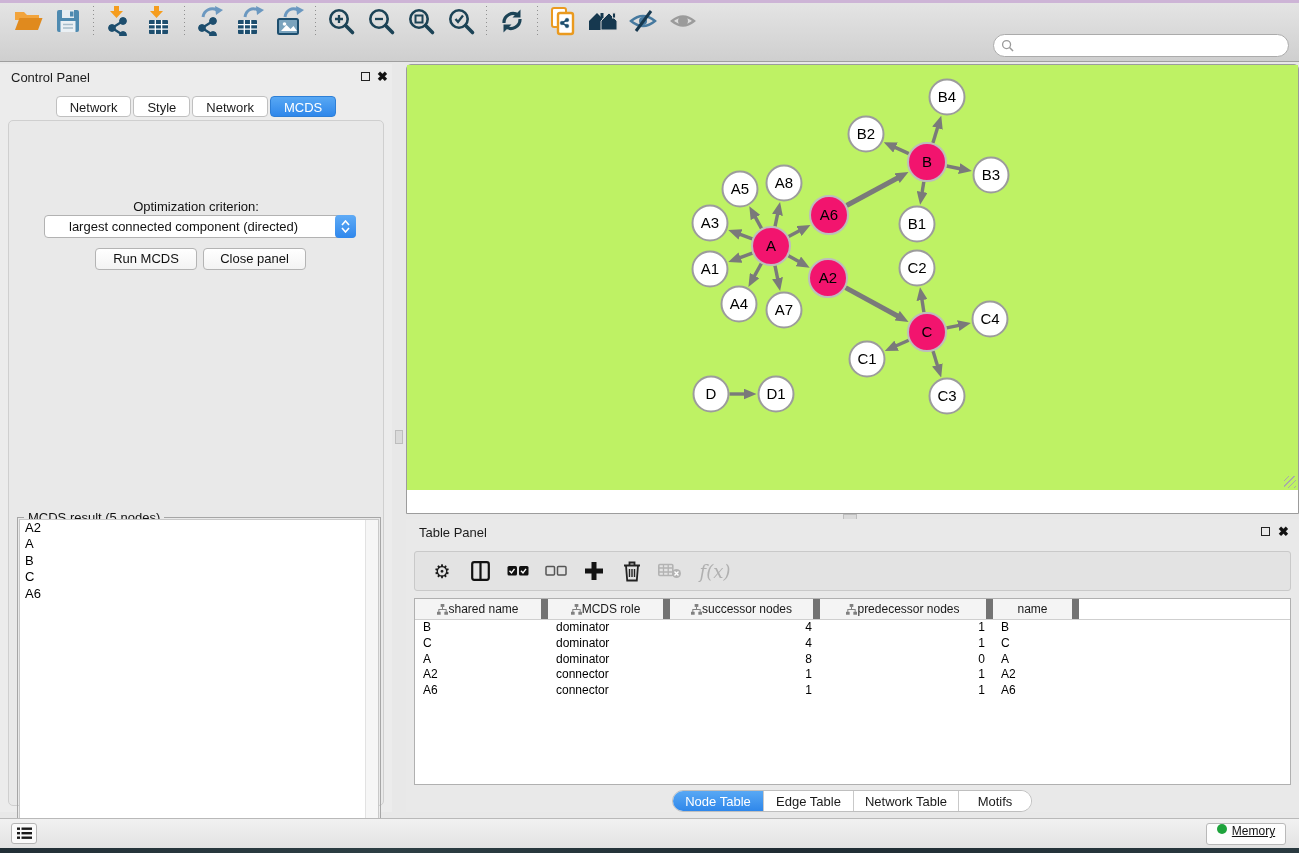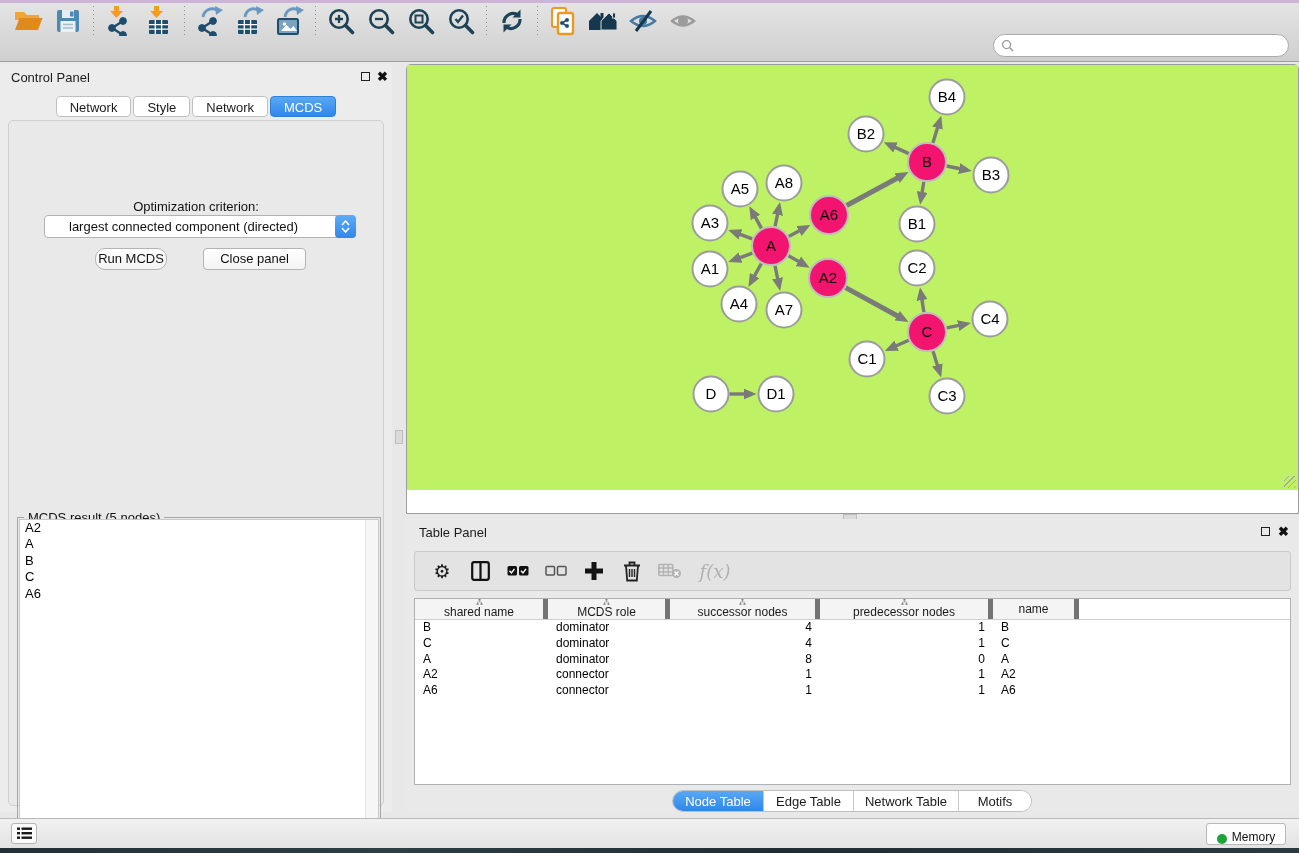--- a/index.html
+++ b/index.html
@@ -70,37 +70,37 @@
 
   
   .table-panel { left:406px; top:519px; width:893px; height:293px; background:#e9e9e9; }
   .tp-toolbar { position:absolute; left:8px; top:32px; width:877px; height:40px; background:#e3e3e3;
                 border:1px solid #c9c9c9; border-radius:3px; display:flex; align-items:center; padding-left:14px; }
   .tp-btn { display:flex; align-items:center; justify-content:center; width:26px; height:28px; margin-right:12px; }
   .fx { font-family:"DejaVu Serif", serif; font-style:italic; font-size:18px; color:#b0b0b0; }
   .gear-glyph { font-size:19px; color:#1a1a1a; }
   .ntable { position:absolute; left:8px; top:79px; width:877px; height:187px; background:#fff; border:1px solid #b0b0b0; }
   .thead { display:flex; height:21px; border-bottom:1px solid #cfcfcf; font-size:12px; color:#1a1a1a; }
-  .th { background:#f4f4f4; border-right:5px solid #737373; display:flex; align-items:center; justify-content:center; gap:0;flex-direction:column; }
+  .th { background:#f4f4f4; border-right:7px solid #737373; display:flex; align-items:center; justify-content:center; gap:0; }
   .trow { display:flex; height:15.8px; font-size:12px; color:#000; }
   .td { padding:0 8px; line-height:15.8px; white-space:nowrap; overflow:hidden; }
   .tp-tabs { position:absolute; left:266px; top:271px; display:flex; border:1px solid #bfbfbf; border-radius:11px;
              overflow:hidden; background:#fff; height:22px; }
   .tp-tab { font-size:13px; color:#1a1a1a; line-height:22px; text-align:center; border-right:1px solid #c9c9c9; background:#fff; }
   .tp-tab:last-child { border-right:none; }
   .tp-tab.sel { background:linear-gradient(#58a8f4,#2f87ea); color:#fff; }
 
   
   .statusbar { left:0; top:818px; width:1299px; height:30px; background:linear-gradient(#f1f1f1,#e3e3e3);
                border-top:1px solid #b9b9b9; }
   .list-btn { position:absolute; left:11px; top:4px; width:26px; height:21px; background:#fafafa;
               border:1px solid #b5b5b5; border-radius:3px; display:flex; align-items:center; justify-content:center; }
   .memory-btn { position:absolute; right:13px; top:4px; width:80px; height:22px; background:#fdfdfd;
-                border:1px solid #b9b9b9; border-radius:3px; display:flex; align-items:flex-end;
-                justify-content:center; gap:5px; font-size:12px; color:#111; }
+                border:1px solid #b9b9b9; border-radius:3px; display:flex; align-items:flex-start;
+                justify-content:center; gap:5px; font-size:12px; color:#111;text-decoration:underline; }
   .mem-dot { width:10px; height:10px; border-radius:50%; background:#1ea33c; }
   .wallpaper-bottom { left:0; top:848px; width:1299px; height:5px;
                       background:linear-gradient(90deg,#222f36,#2d3f44 30%,#1f2c33 60%,#2a3a40); }
 </style>
 </head>
 <body>
 
 <div>
   <div class="abs wallpaper-top"></div>
 
@@ -280,21 +280,21 @@
         <span class="val">largest connected component (directed)</span>
         <span class="dd-step">
           <svg width="9" height="6" viewBox="0 0 9 6">
               <path d="M1 5 L4.5 1 L8 5" fill="none" stroke="#fff" stroke-width="1.6"></path>
             </svg>
           <svg width="9" height="6" viewBox="0 0 9 6">
               <path d="M1 1 L4.5 5 L8 1" fill="none" stroke="#fff" stroke-width="1.6"></path>
             </svg>
         </span>
       </div>
-      <div class="btn" style="left:86px; top:127px; width:72px;border-radius:10px;">Run MCDS</div>
+      <div class="btn" style="left:86px; top:127px; width:102px;">Run MCDS</div>
       <div class="btn" style="left:194px; top:127px; width:103px;">Close panel</div>
       <div class="groupbox">
         <span class="groupbox-title">MCDS result (5 nodes)</span>
         <div class="result-list">
           <div class="result-scroll"></div>
         <div class="result-item">A2</div>
             <div class="result-item">A</div>
             <div class="result-item">B</div>
             <div class="result-item">C</div>
             <div class="result-item">A6</div>

